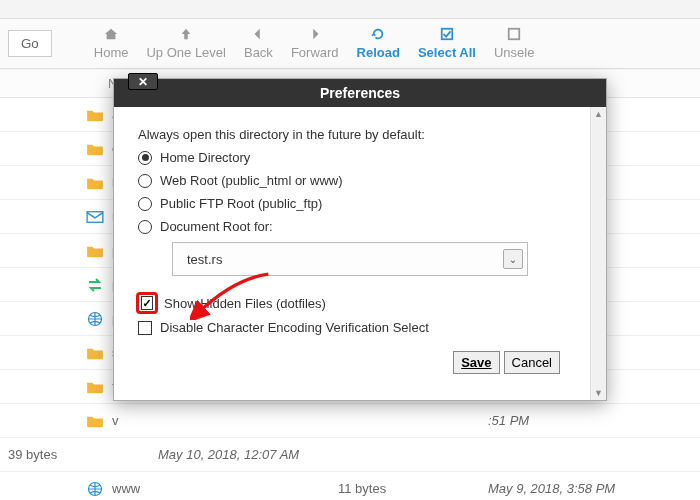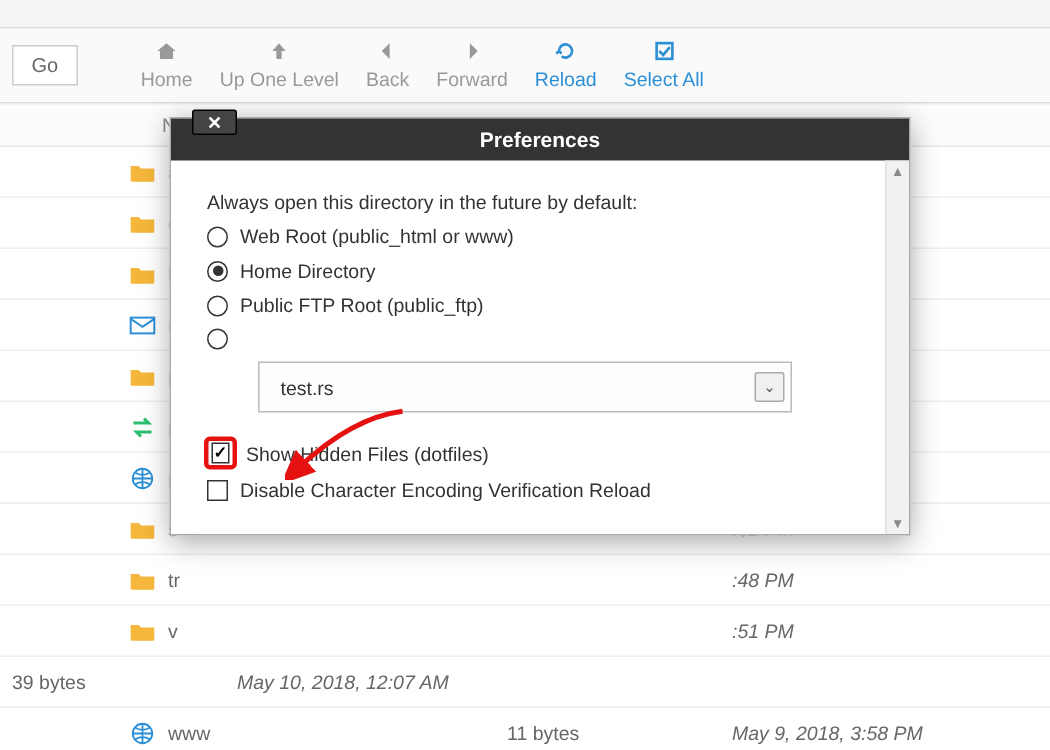--- a/index.html
+++ b/index.html
@@ -30,21 +30,21 @@
   .go-btn {
     border: 1px solid #ccc;
     border-radius: 0;
     padding: 5px 12px;
     background: #fff;
     color: #666;
     margin-right: 30px;
     margin-left: -2px;
   }
   .tb-item { display: inline-flex; align-items: center; gap: 4px; color: #999; padding: 4px 6px; cursor: pointer; flex-direction: column; }
-  .tb-item.blue { color: #2b8fd6; }
+  .tb-item.blue { color: #2b8fd6; font-weight: bold; }
   .tb-item svg { width: 14px; height: 14px; }
   .file-area {
     position: absolute;
     top: 70px; left: 0; right: 0; bottom: 0;
     background: #fff;
   }
   .file-header {
     display: flex;
     border-bottom: 1px solid #e5e5e5;
     background: #fcfcfc;
@@ -204,20 +204,26 @@
       </svg>
     <span>Reload</span>
   </span>
   <span class="tb-item blue">
     <svg viewBox="0 0 16 16">
         <rect x="2" y="2" width="12" height="12" fill="none" stroke="#2b8fd6" stroke-width="2"></rect>
         <path stroke="#2b8fd6" stroke-width="2" fill="none" d="M4 8l3 3 5-6"></path>
       </svg>
     <span>Select All</span>
   </span>
+  <span class="tb-item">
+    <svg viewBox="0 0 16 16">
+        <rect x="2" y="2" width="12" height="12" fill="none" stroke="#999" stroke-width="2"></rect>
+      </svg>
+    <span>Unsele</span>
+  </span>
 </div>
 
 <div class="file-area">
   <div class="file-header">
     <div class="col-name">N</div>
     <div class="col-size"></div>
     <div class="col-mod"></div>
   </div>
   <div id="rows">
       <div class="file-row">
@@ -369,51 +375,56 @@
   </div>
   <div class="dialog-body">
     <div class="scroll-gutter">
       <span class="scroll-arrow">▲</span>
       <span class="scroll-arrow">▼</span>
     </div>
 
     <div style="margin-bottom:6px;">Always open this directory in the future by default:</div>
 
     <div class="radio-line">
+      <span class="radio checked"></span>
+      <span>Home Directory</span>
+    </div>
+    <div class="radio-line">
       <span class="radio"></span>
       <span>Web Root (public_html or www)</span>
-    </div>
-    <div class="radio-line">
-      <span class="radio checked"></span>
-      <span>Home Directory</span>
     </div>
     <div class="radio-line">
       <span class="radio"></span>
       <span>Public FTP Root (public_ftp)</span>
     </div>
     <div class="radio-line">
       <span class="radio"></span>
+      <span>Document Root for:</span>
     </div>
 
     <div class="select">
       <span>test.rs</span>
       <span class="select-btn">⌄</span>
     </div>
 
     <div class="check-line" style="margin-top:18px;">
       <span class="highlight-box">
         <span class="checkbox checked"></span>
       </span>
       <span>Show Hidden Files (dotfiles)</span>
     </div>
     <div class="check-line">
       <span class="checkbox"></span>
-      <span>Disable Character Encoding Verification Reload</span>
-    </div>
-
+      <span>Disable Character Encoding Verification Select</span>
+    </div>
+
+    <div class="dialog-footer">
+      <button class="dlg-btn save">Save</button>
+      <button class="dlg-btn">Cancel</button>
+    </div>
   </div>
 </div>
 
 <svg class="red-arrow" viewBox="0 0 90 60">
   <defs>
     <marker id="ah" markerWidth="8" markerHeight="8" refX="2" refY="3" orient="auto">
       <path d="M0,0 L0,6 L7,3 z" fill="#e61212"></path>
     </marker>
   </defs>
   <path d="M85,5 Q45,10 2,50" stroke="#e61212" stroke-width="4" fill="none" marker-end="url(#ah)"></path>

